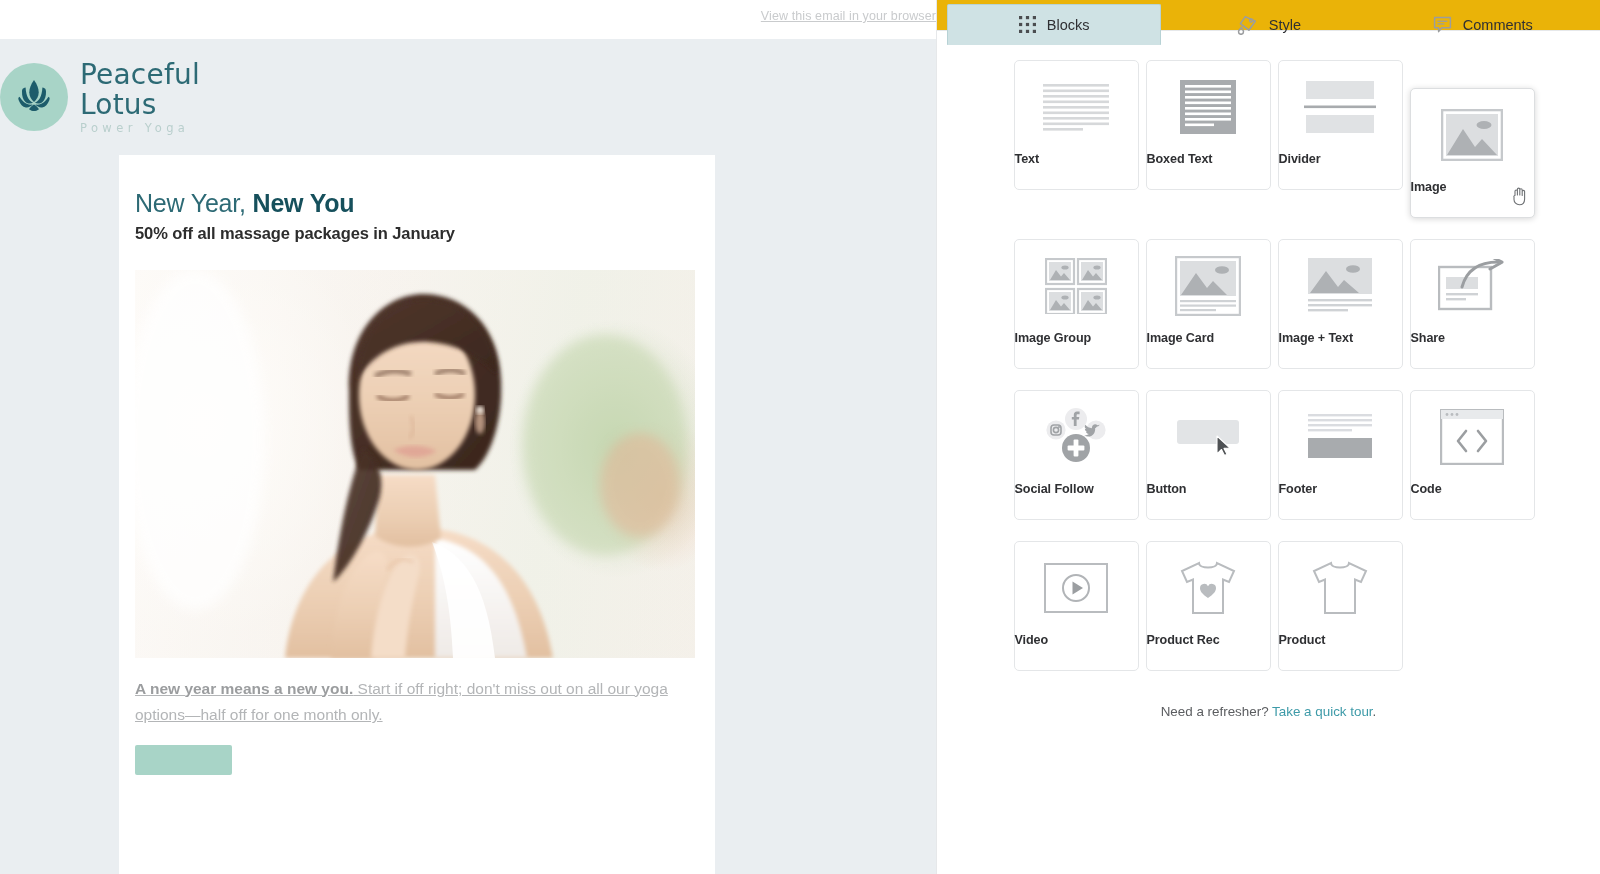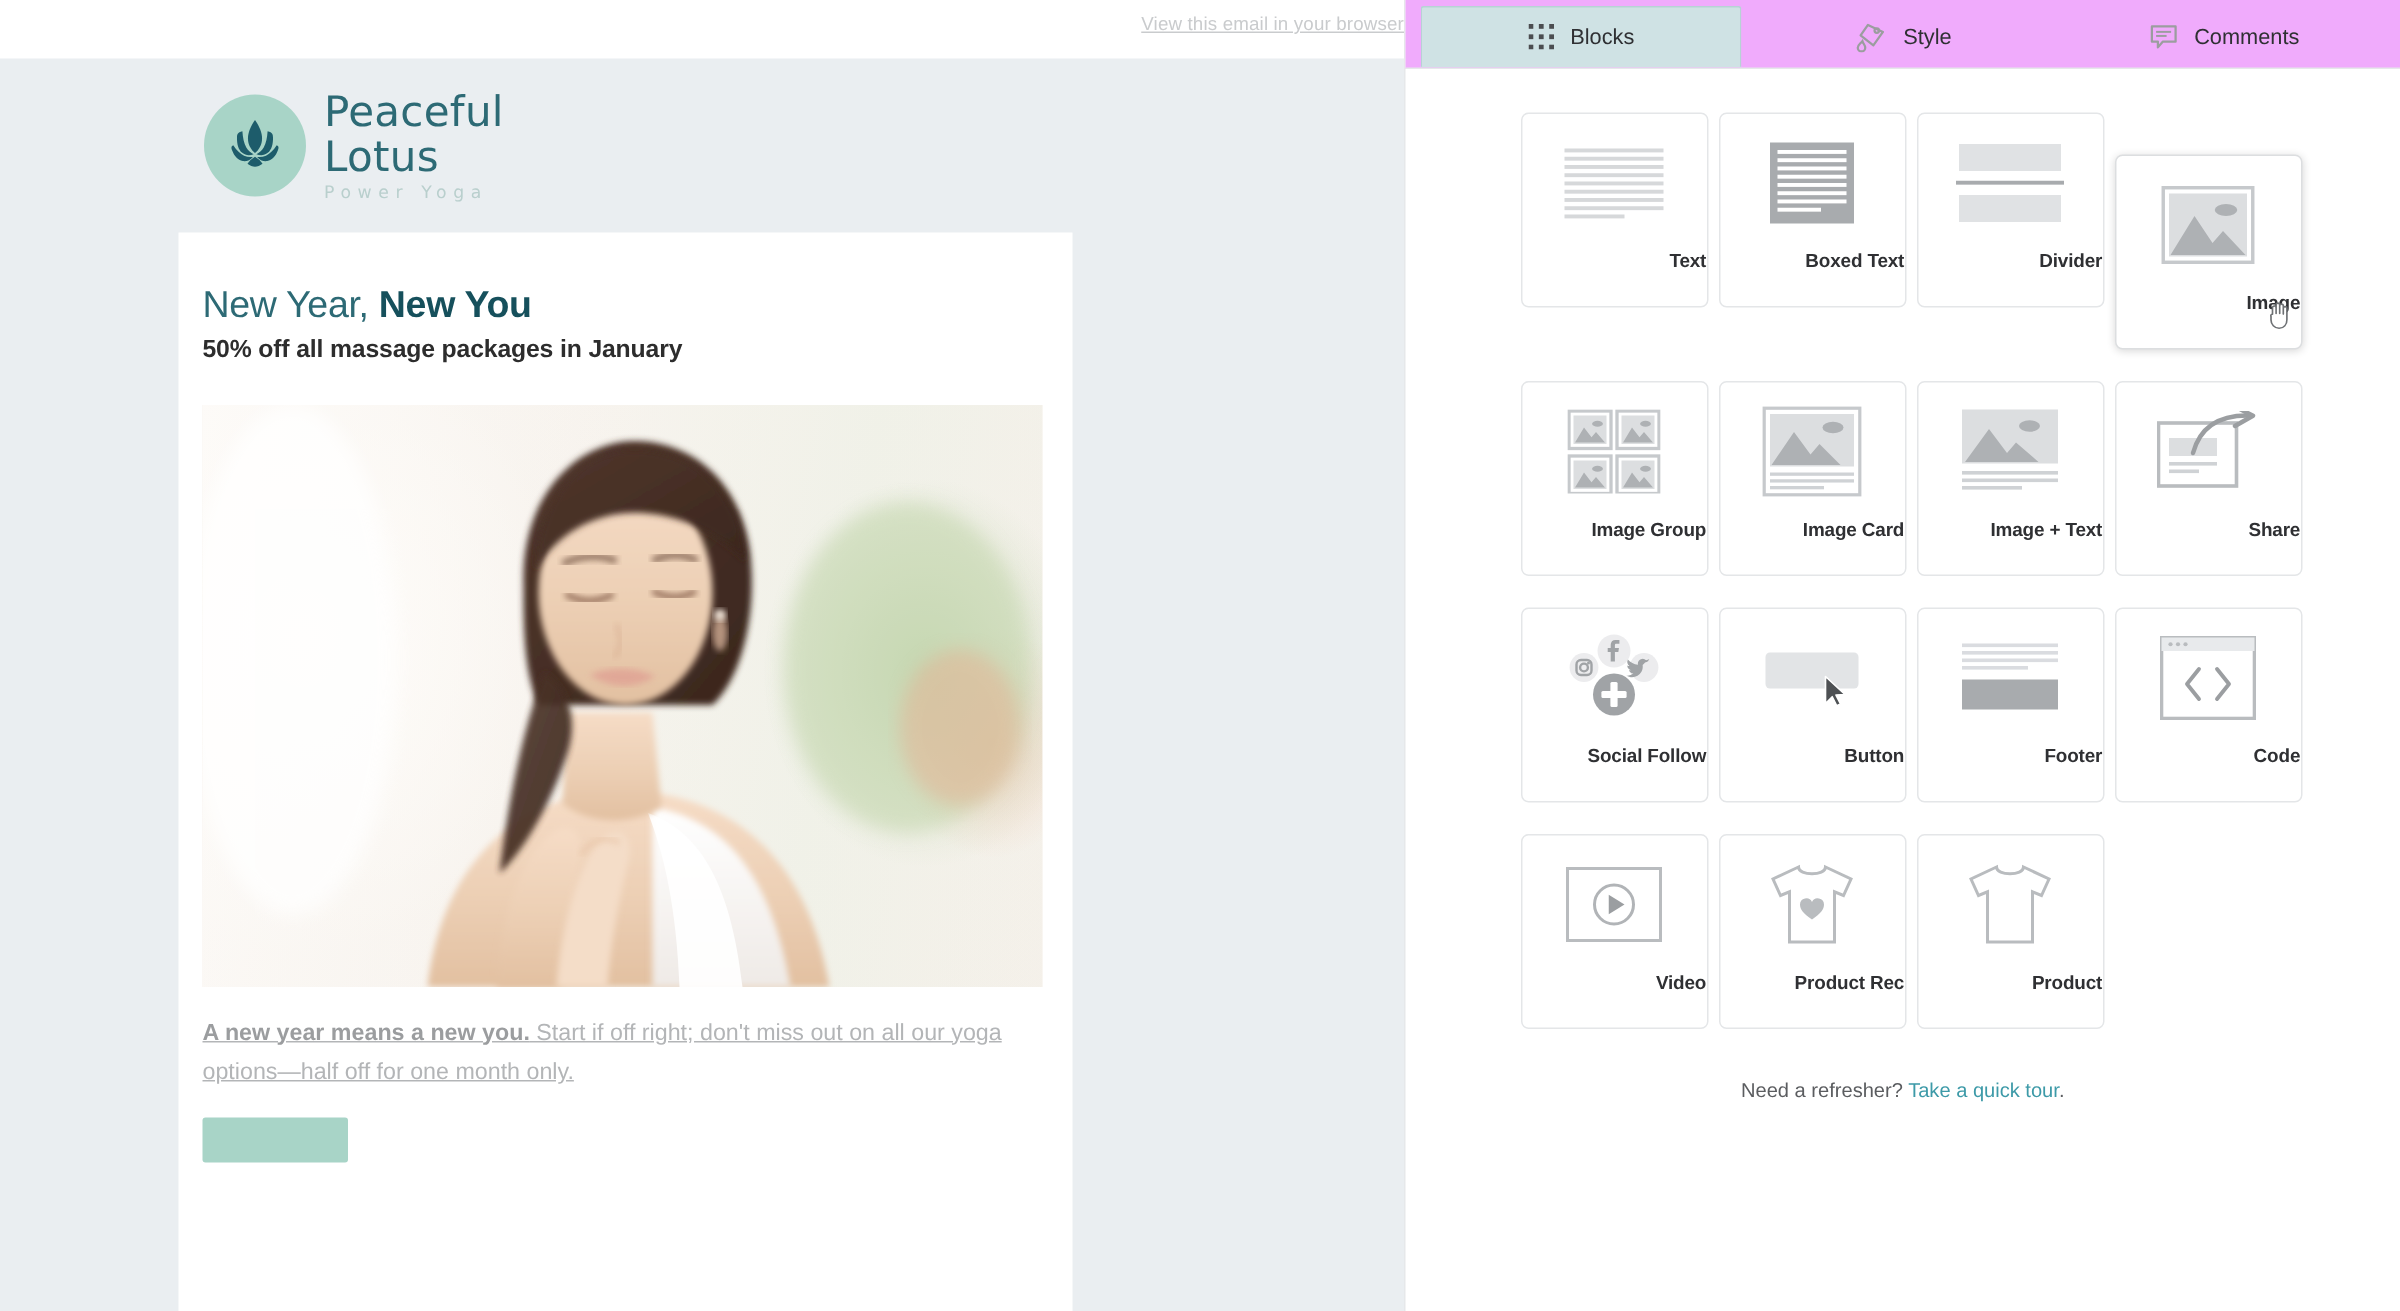--- a/index.html
+++ b/index.html
@@ -32,21 +32,20 @@
     cursor: pointer;
   }
   .email-body {
     height: 835px; width: 100%;
     background: #eaeef1;
     padding-top: 0;
   }
   .logo-row {
     height: 116px;
     display: flex; align-items: center;
-    padding-left: 136px;
   }
   .logo-mark {
     width: 68px; height: 68px; border-radius: 50%;
     background: #a8d4c7;
     position: relative;
     flex: 0 0 auto;
   }
   .lotus { position:absolute; left:50%; top:50%; transform:translate(-50%,-50%); }
   .logo-text { margin-left: 12px; line-height: 1; }
   .logo-l1, .logo-l2 {
@@ -113,24 +112,24 @@
   }
 
   
   .panel {
     width: 664px; height: 874px;
     background: #ffffff;
     border-left: 1px solid #e6e8ea;
     display: flex; flex-direction: column;
   }
   .tabs {
-    display: flex; height: 46px;
+    display: flex; height: 31px;
     border-bottom: 1px solid #e6e8ea;
     padding: 4px 10px 0 10px;
-    background: #f0abfc;
+    background: #eab308;
   }
   .tab {
     flex: 1;
     display: flex; align-items: center; justify-content: center;
     gap: 11px;
     font-size: 14.5px; color: #2f3033; font-weight: 400;
     border: 1px solid transparent;
     cursor: pointer;
     height: 41px;
     border-radius: 2px 2px 0 0;
@@ -149,21 +148,21 @@
     grid-template-columns: repeat(4, 114px);
     gap: 21px 18px;
     justify-content: center;
   }
   .block-card {
     width: 125px; height: 130px;
     border: 1px solid #e4e6e8;
     border-radius: 5px;
     background: #ffffff;
     display: flex; flex-direction: column;
-    align-items: flex-end;
+    align-items: flex-start;
     cursor: grab;
     position: relative;
   }
   .block-card.hovered {
     box-shadow: 0 1px 6px rgba(0,0,0,.16);
     border-color: #dcdee0;
     margin-top: 28px;
   }
   .block-thumb {
     height: 92px; width: 100%;

